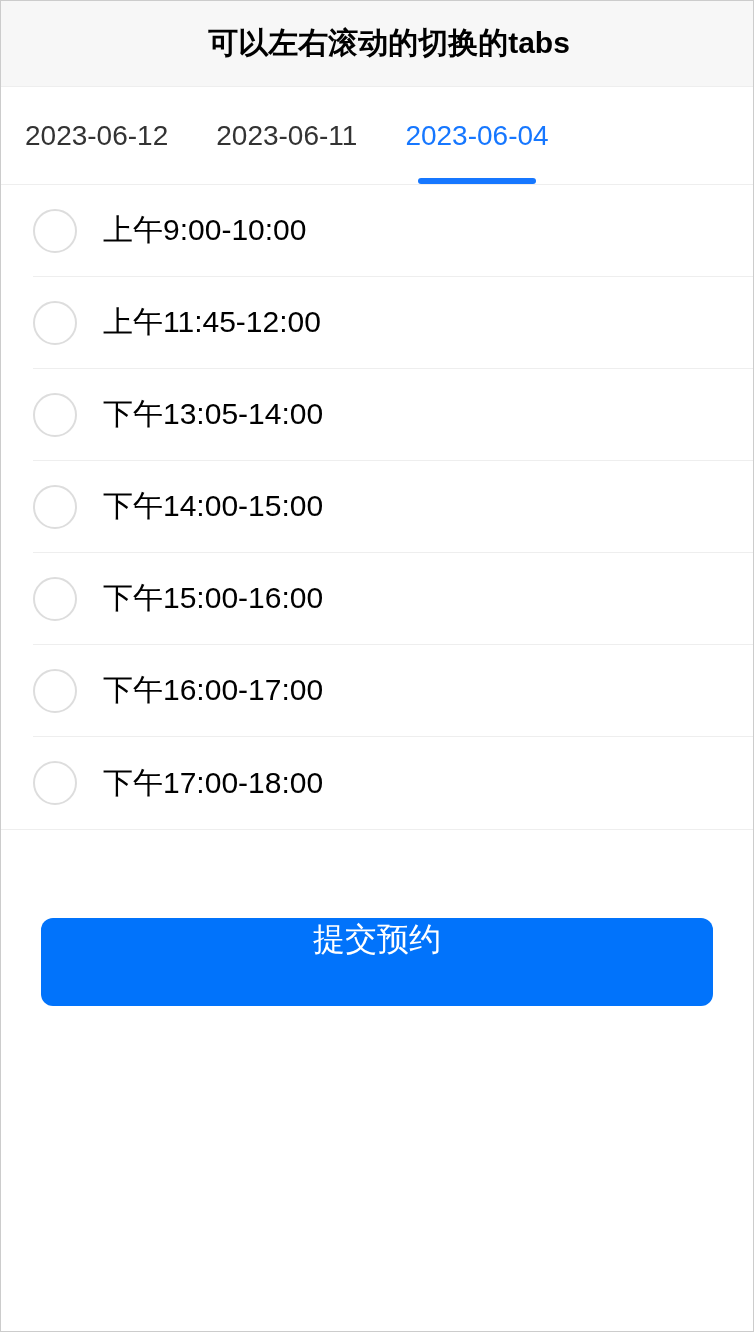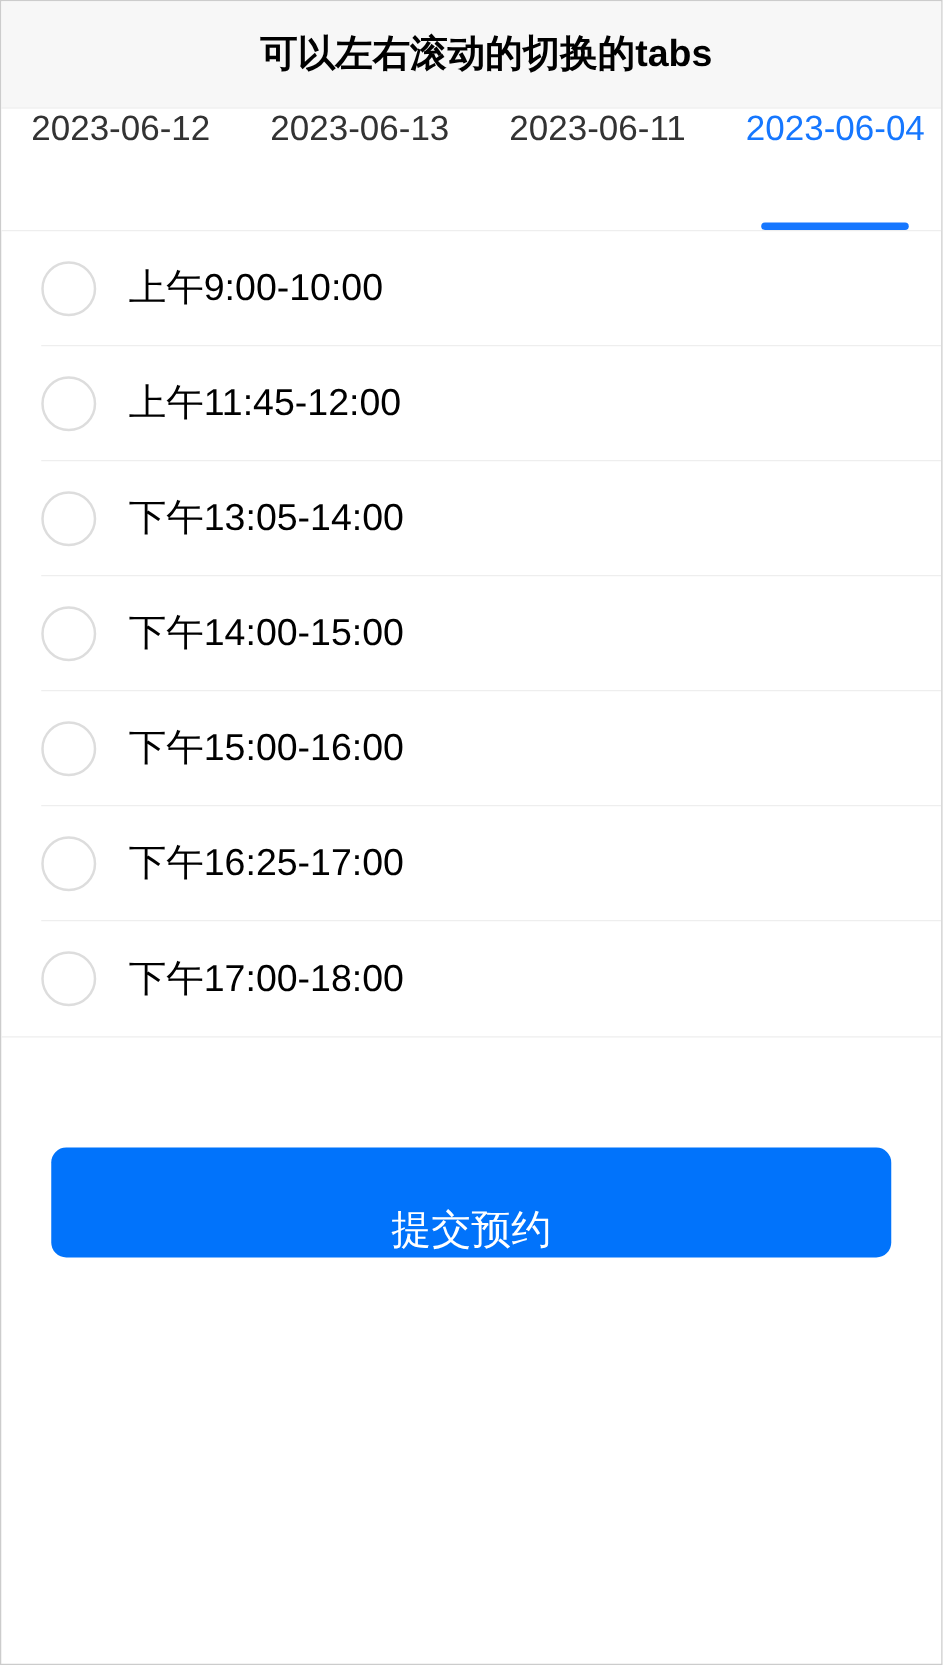--- a/index.html
+++ b/index.html
@@ -36,20 +36,21 @@
       height: 98px;
       border-bottom: 1px solid #eee;
       background: #fff;
       overflow-x: hidden;
       position: relative;
       align-items: center;
     }
     .tab {
       flex-shrink: 0;
       display: flex;
+      align-items: center;
       justify-content: center;
       font-size: 28px;
       color: #333;
       cursor: pointer;
       height: 100%;
       position: relative;
       padding: 0 24px;
     }
     .tab.active {
       color: #1677ff;
@@ -114,37 +115,34 @@
     .submit-btn {
       width: 100%;
       height: 88px;
       background: #0173fb;
       border: none;
       border-radius: 12px;
       color: #fff;
       font-size: 32px;
       cursor: pointer;
       display: flex;
-      align-items: flex-end;
+      align-items: flex-start;
       justify-content: center;
     }
   </style>
 </head>
 <body>
 
 <div class="header">
   <div class="header-title">可以左右滚动的切换的tabs</div>
 </div>
 
 <div class="tabs">
   <div class="tab">
     <span>2023-06-12</span>
-  </div>
-  <div class="tab">
-    <span>2023-06-13</span>
   </div>
   <div class="tab">
     <span>2023-06-11</span>
   </div>
   <div class="tab active">
     <span>2023-06-04</span>
   </div>
 </div>
 
 <div class="content">
@@ -175,21 +173,21 @@
   <div class="slot-row">
     <div class="radio-circle">
       
     </div>
     <span class="slot-label">下午15:00-16:00</span>
   </div>
   <div class="slot-row">
     <div class="radio-circle">
       
     </div>
-    <span class="slot-label">下午16:25-17:00</span>
+    <span class="slot-label">下午16:00-17:00</span>
   </div>
   <div class="slot-row">
     <div class="radio-circle">
       
     </div>
     <span class="slot-label">下午17:00-18:00</span>
   </div>
 </div>
 
 <div class="submit-wrap">

